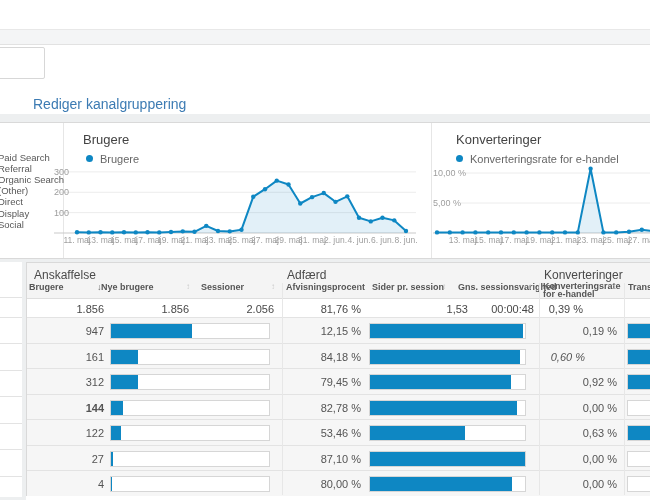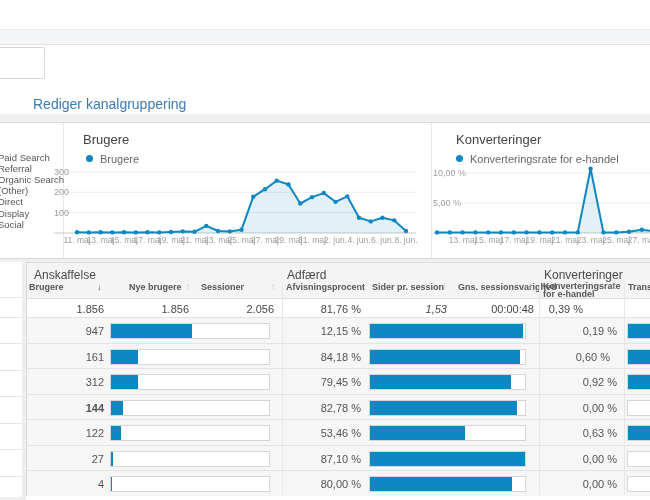--- a/index.html
+++ b/index.html
@@ -207,40 +207,40 @@
     <div class="strip-seg" style="height: 25.5px;"></div>
   </div>
 
 <div class="abs" id="table-card">
   <div id="table-head">
       <div class="group-label" style="left: 7px;">Anskaffelse</div>
       <div class="group-label" style="left: 260px;">Adfærd</div>
       <div class="group-label" style="left: 517px;">Konverteringer</div>
       <div class="col-head" style="left: 2px;">Brugere</div>
       <span class="sort-desc" style="left: 70px;">↓</span>
-      <div class="col-head" style="left: 102px;">Nye brugere</div>
+      <div class="col-head" style="left: 74px;">Nye brugere</div>
       <span class="sort-faint" style="left: 159px;">↕</span>
       <div class="col-head" style="left: 174px;">Sessioner</div>
       <span class="sort-faint" style="left: 244px;">↕</span>
       <div class="col-head" style="left: 259px;">Afvisningsprocent</div>
       <span class="sort-faint" style="left: 329px;">↕</span>
       <div class="col-head" style="left: 345px;">Sider pr. session</div>
       <span class="sort-faint" style="left: 415px;">↕</span>
       <div class="col-head" style="left: 431px;">Gns. sessionsvarighed</div>
       <span class="sort-faint" style="left: 501px;">↕</span>
       <div class="col-head wrap" style="left: 516px;">Konverteringsrate for e-handel</div>
       <span class="sort-faint" style="left: 585px;">↕</span>
       <div class="col-head" style="left: 601px;">Transaktioner</div>
     </div>
   <div id="totals-row">
       <span class="tval" style="left: 77px;">1.856</span>
       <span class="tval" style="left: 162px;">1.856</span>
       <span class="tval" style="left: 247px;">2.056</span>
       <span class="tval" style="left: 334px;">81,76 %</span>
-      <span class="tval" style="left: 420px; font-style: italic;">1,53</span>
+      <span class="tval" style="left: 441px;">1,53</span>
       <span class="tval" style="left: 507px;">00:00:48</span>
       <span class="tval" style="left: 556px;">0,39 %</span>
     </div>
   <div id="table-body">
       <div class="data-row" style="top: 54px;">
         <span class="rval" style="left: 77px; text-align: center;">947</span>
         <span class="rval" style="left: 334px;">12,15 %</span>
         <span class="rval" style="left: 590px;">0,19 %</span>
         <div class="bar-box" style="left: 83px; width: 158px;">
           <div class="bar-fill" style="width: 80.6px; background: rgb(14, 135, 195);"></div>
@@ -248,21 +248,21 @@
         <div class="bar-box" style="left: 342px; width: 155px;">
           <div class="bar-fill" style="width: 152.5px; background: rgb(14, 135, 195);"></div>
         </div>
         <div class="bar-box" style="left: 600px; width: 155px;">
           <div class="bar-fill" style="width: 32.1px; background: rgb(14, 135, 195);"></div>
         </div>
       </div>
       <div class="data-row" style="top: 79.5px;">
         <span class="rval" style="left: 77px;">161</span>
         <span class="rval" style="left: 334px;">84,18 %</span>
-        <span class="rval" style="left: 583px;">0,60 %</span>
+        <span class="rval" style="left: 558px; font-style: italic;">0,60 %</span>
         <div class="bar-box" style="left: 83px; width: 158px;">
           <div class="bar-fill" style="width: 26.7px; background: rgb(14, 135, 195);"></div>
         </div>
         <div class="bar-box" style="left: 342px; width: 155px;">
           <div class="bar-fill" style="width: 149.7px; background: rgb(14, 135, 195);"></div>
         </div>
         <div class="bar-box" style="left: 600px; width: 155px;">
           <div class="bar-fill" style="width: 101.1px; background: rgb(14, 135, 195);"></div>
         </div>
       </div>

